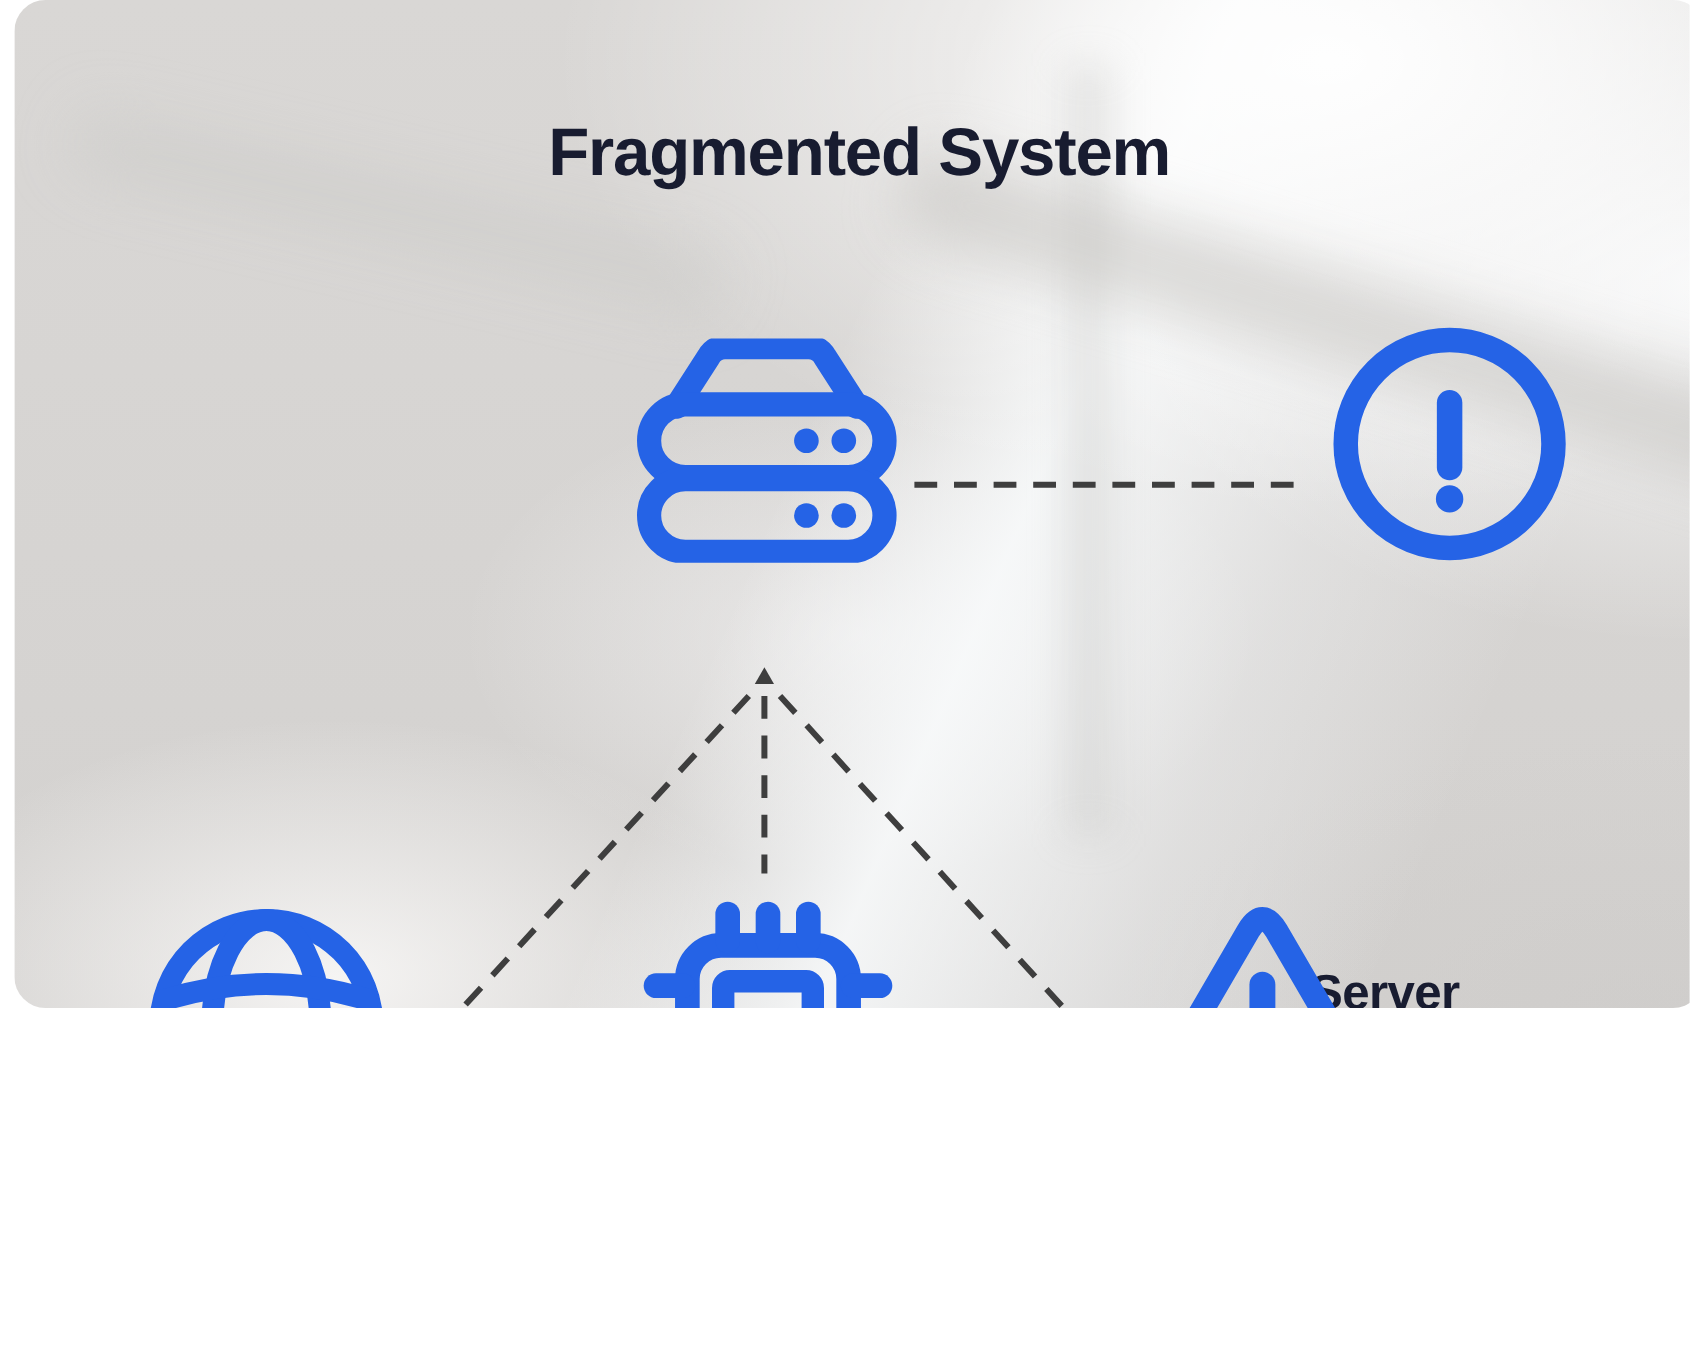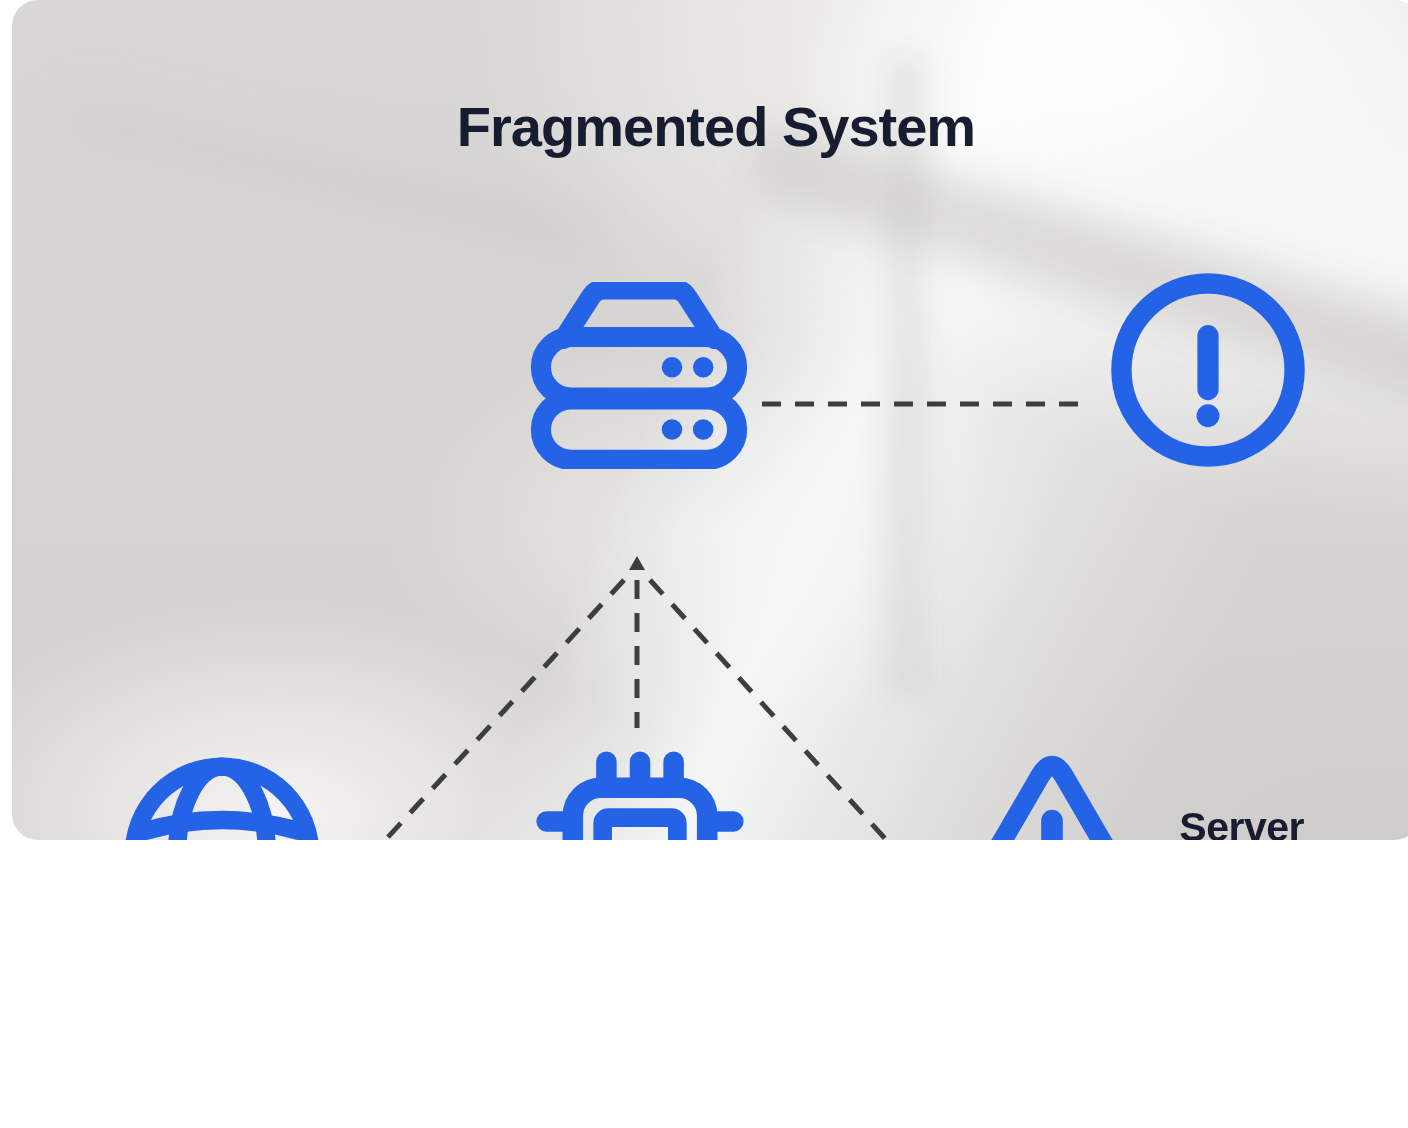--- a/index.html
+++ b/index.html
@@ -29,21 +29,21 @@
     color:var(--color-ink,#181c30);
   }
   .connectors{position:absolute;left:0;top:0;width:1408px;height:1128px;pointer-events:none;}
   .dash{stroke:var(--color-connector,#3e3e3e);stroke-width:5;fill:none;stroke-dasharray:19 14;}
   .arrow{fill:var(--color-connector,#3e3e3e);stroke:none;}
   .node{position:absolute;}
   .icon-svg{display:block;}
   .icon-svg .st{stroke:var(--color-accent,#2563e6);fill:none;stroke-linecap:round;stroke-linejoin:round;}
   .icon-svg .fl{fill:var(--color-accent,#2563e6);stroke:none;}
   .node-label{
-    position:absolute;text-align:right;font-weight:700;font-size:41px;
+    position:absolute;text-align:center;font-weight:700;font-size:41px;
     letter-spacing:-0.5px;color:var(--color-ink,#181c30);line-height:1.55;
   }
   .lbl-server{left:475px;top:514px;width:300px;}
 </style>
 </head>
 <body>
 
 <div class="canvas">
 
   <div class="beam beam-3"></div>

